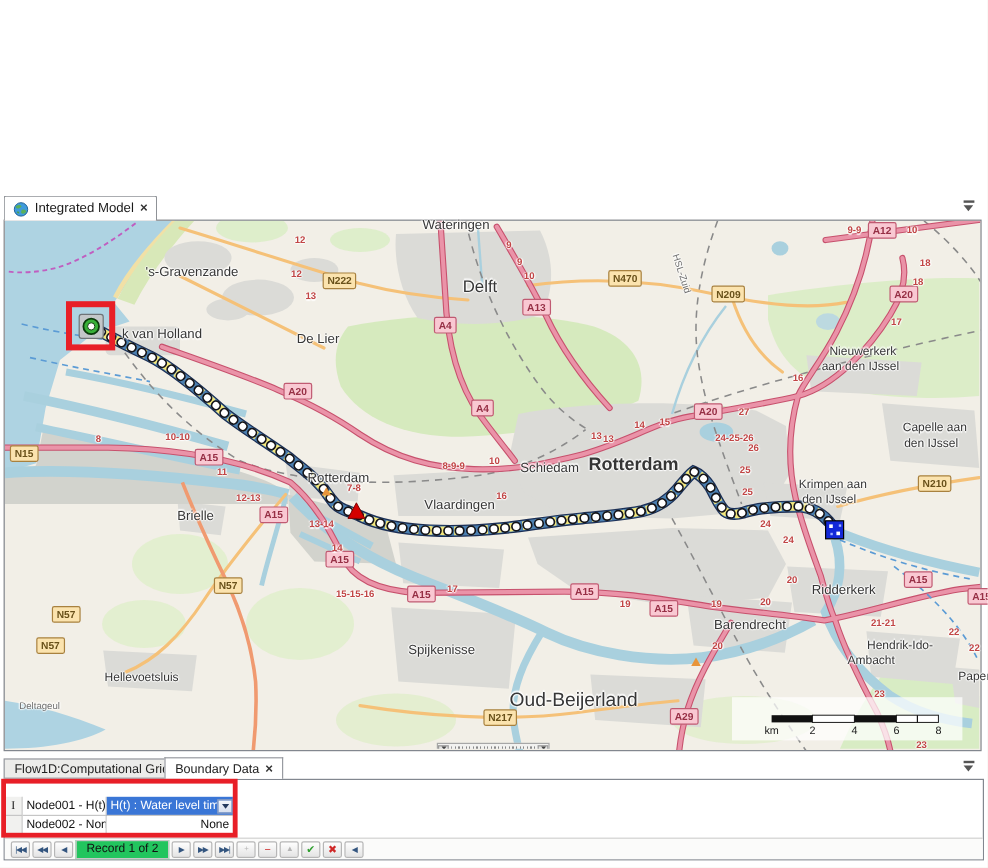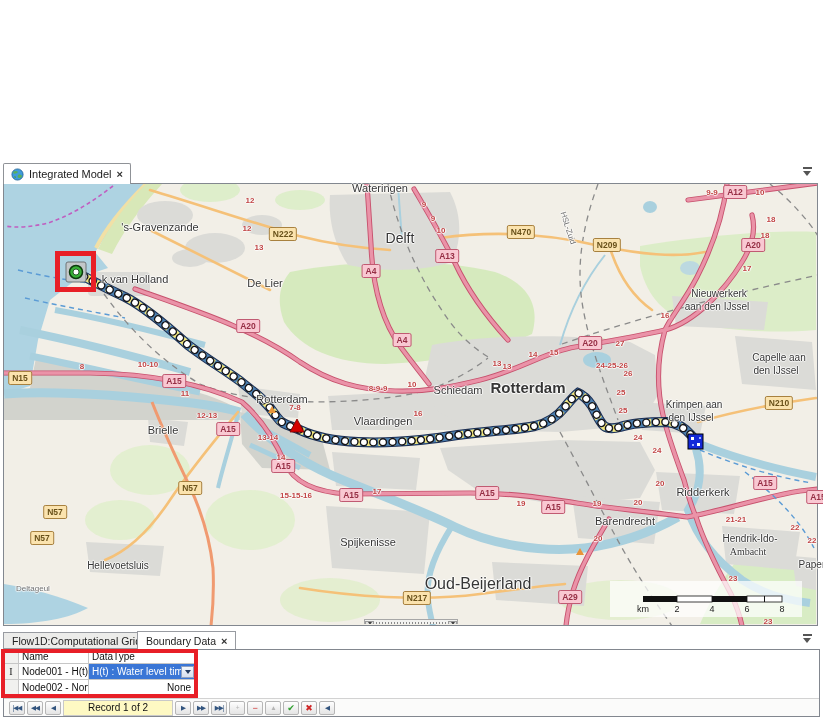--- a/index.html
+++ b/index.html
@@ -71,22 +71,22 @@
 
   .navbar{position:absolute;left:0;bottom:0;width:815px;height:18px;border-top:1px solid #d2d2d2;
     background:#fbfbfa;display:flex;align-items:center;gap:2px;padding-left:5px;box-sizing:border-box;}
   .navbtn{height:14px;min-width:16px;padding:0 1px;display:flex;align-items:center;justify-content:center;
     font-size:6.5px;letter-spacing:-1px;border:1px solid #b6b6b6;border-radius:2px;
     background:linear-gradient(#fefefe,#e4e4e4);box-sizing:border-box;}
   .nav-nav{color:#33557f;}
   .nav-dis{color:#b5b5b5;}
   .nav-red{color:#cf2727;font-size:9px;letter-spacing:0;}
   .nav-green{color:#2d9e2d;font-size:9px;letter-spacing:0;}
-  .nav-label{height:14px;border:1px solid #c9c9c9;background:#fef9c3;font-size:10px;color:#111;
-    display:flex;align-items:center;padding:0 24px;letter-spacing:0;}
+  .nav-label{height:14px;border:1px solid #c9c9c9;background:#22c55e;font-size:10px;color:#111;
+    display:flex;align-items:center;padding:0 8px;letter-spacing:0;}
 </style>
 </head>
 <body>
 
 <div class="tabbar-top">
   <div class="tab-main">
     <svg width="13" height="13" viewBox="0 0 13 13">
       <circle cx="6.5" cy="6.5" r="5.6" fill="#3f9bdc" stroke="#1c5f93" stroke-width="0.8"></circle>
       <path d="M2 4 C4 2.5 6 2.5 7 4 C6 5.5 4 6 2.6 5.6 Z" fill="#59b05a"></path>
       <path d="M7 7 C9 6 11 7 11 8.5 C9.5 10.5 7.5 10.5 6.5 9 Z" fill="#59b05a"></path>
@@ -280,21 +280,21 @@
     <div class="map-city" style="font-size: 15px; left: 525px; top: 204px; font-weight: bold;">Rotterdam</div>
     <div class="map-city" style="font-size: 10px; left: 776px; top: 174px;">Capelle aan</div>
     <div class="map-city" style="font-size: 10px; left: 773px; top: 187px;">den IJssel</div>
     <div class="map-city" style="font-size: 10px; left: 716px; top: 110px;">Nieuwerkerk</div>
     <div class="map-city" style="font-size: 10px; left: 714px; top: 123px;">aan den IJssel</div>
     <div class="map-city" style="font-size: 10px; left: 691px; top: 221px;">Krimpen aan</div>
     <div class="map-city" style="font-size: 10px; left: 688px; top: 234px;">den IJssel</div>
     <div class="map-city" style="font-size: 11px; left: 700px; top: 309px;">Ridderkerk</div>
     <div class="map-city" style="font-size: 11px; left: 622px; top: 338px;">Barendrecht</div>
     <div class="map-city" style="font-size: 10px; left: 747px; top: 355px;">Hendrik-Ido-</div>
-    <div class="map-city" style="font-size: 10px; left: 745px; top: 368px; font-family: Liberation Serif, serif;">Ambacht</div>
+    <div class="map-city" style="font-size: 10px; left: 723px; top: 368px;">Ambacht</div>
     <div class="map-city" style="font-size: 10px; left: 810px; top: 381px;">Papen</div>
     <div class="map-city" style="font-size: 11px; left: 365px; top: 359px;">Spijkenisse</div>
     <div class="map-city" style="font-size: 16px; left: 475px; top: 401px;">Oud-Beijerland</div>
     <div class="map-city" style="font-size: 11px; left: 160px; top: 247px;">Brielle</div>
     <div class="map-city" style="font-size: 10px; left: 115px; top: 382px;">Hellevoetsluis</div>
     <div class="map-city" style="font-size: 8px; left: 30px; top: 405px; color: rgb(112, 112, 112);">Deltageul</div>
     <div class="map-city" style="font-size: 8px; left: 565px; top: 45px; transform: translate(-50%, -50%) rotate(72deg); color: rgb(112, 112, 112);">HSL-Zuid</div>
     <div class="badge badge-a" style="left: 171px; top: 198px;">A15</div>
     <div class="badge badge-a" style="left: 225px; top: 246px;">A15</div>
     <div class="badge badge-a" style="left: 280px; top: 283px;">A15</div>
@@ -383,25 +383,20 @@
     <span class="tab-close">×</span>
   </div>
   <span class="tabdrop" style="top:3px">
       <i class="bar"></i>
       <i class="tri"></i>
     </span>
 </div>
 
 <div class="bottom-panel">
   <div class="grid">
-    <div class="grow" style="top:0;height:14px;">
-      <div class="gcell gind ghead" style="height:14px"></div>
-      <div class="gcell ghead gname" style="height:14px">Name</div>
-      <div class="gcell ghead gtype" style="height:14px">DataType</div>
-    </div>
     <div class="grow" style="top:14px;height:16px;">
       <div class="gcell gind" style="height:16px">I</div>
       <div class="gcell gname" style="height:16px">Node001 - H(t)</div>
       <div class="gcell gtype sel" style="height:16px">
         <span style="overflow:hidden;white-space:nowrap;flex:1">H(t) : Water level time...</span>
         <span class="ddbtn">
             <i></i>
           </span>
       </div>
     </div>

